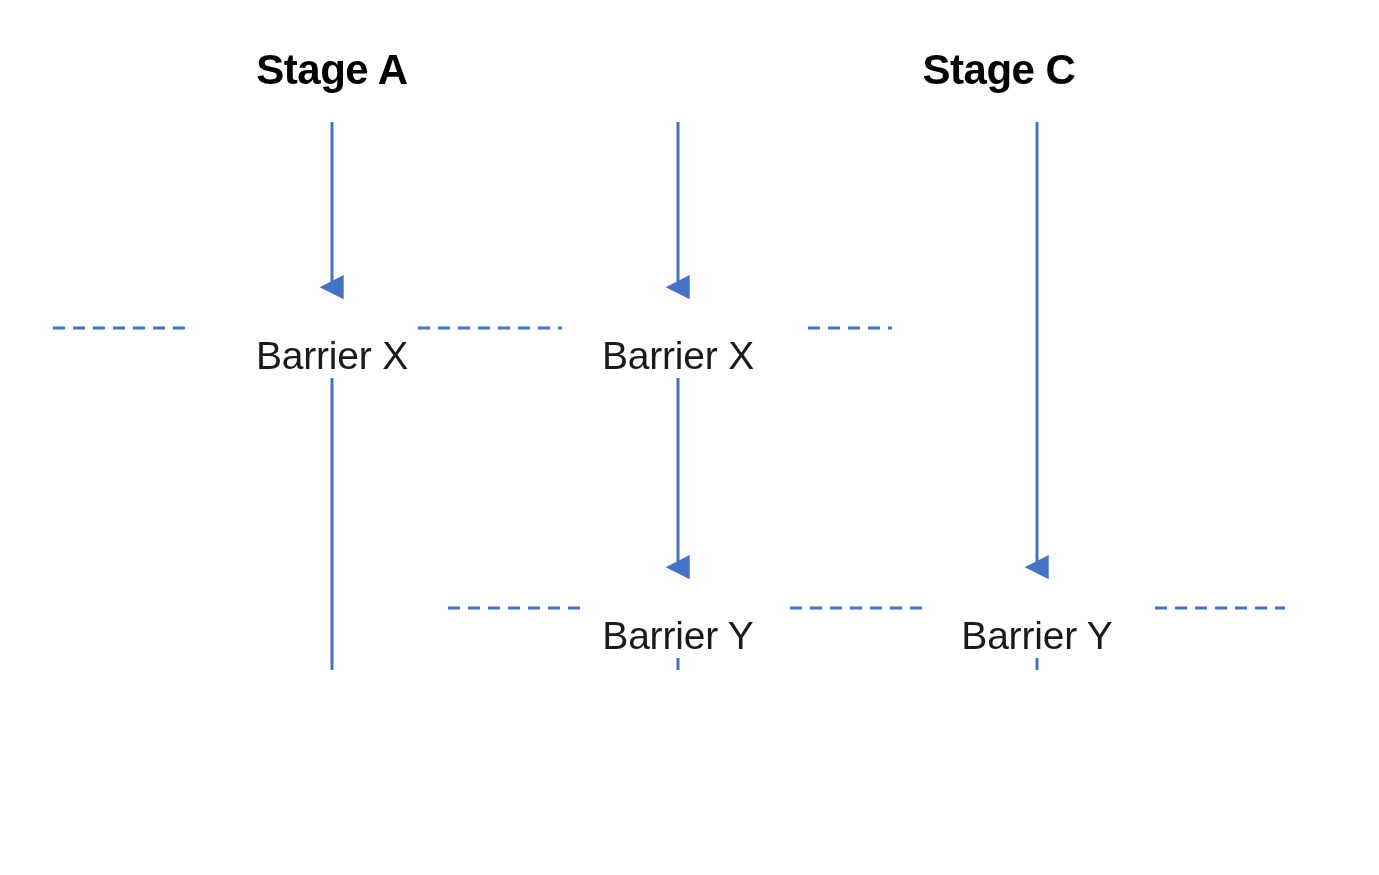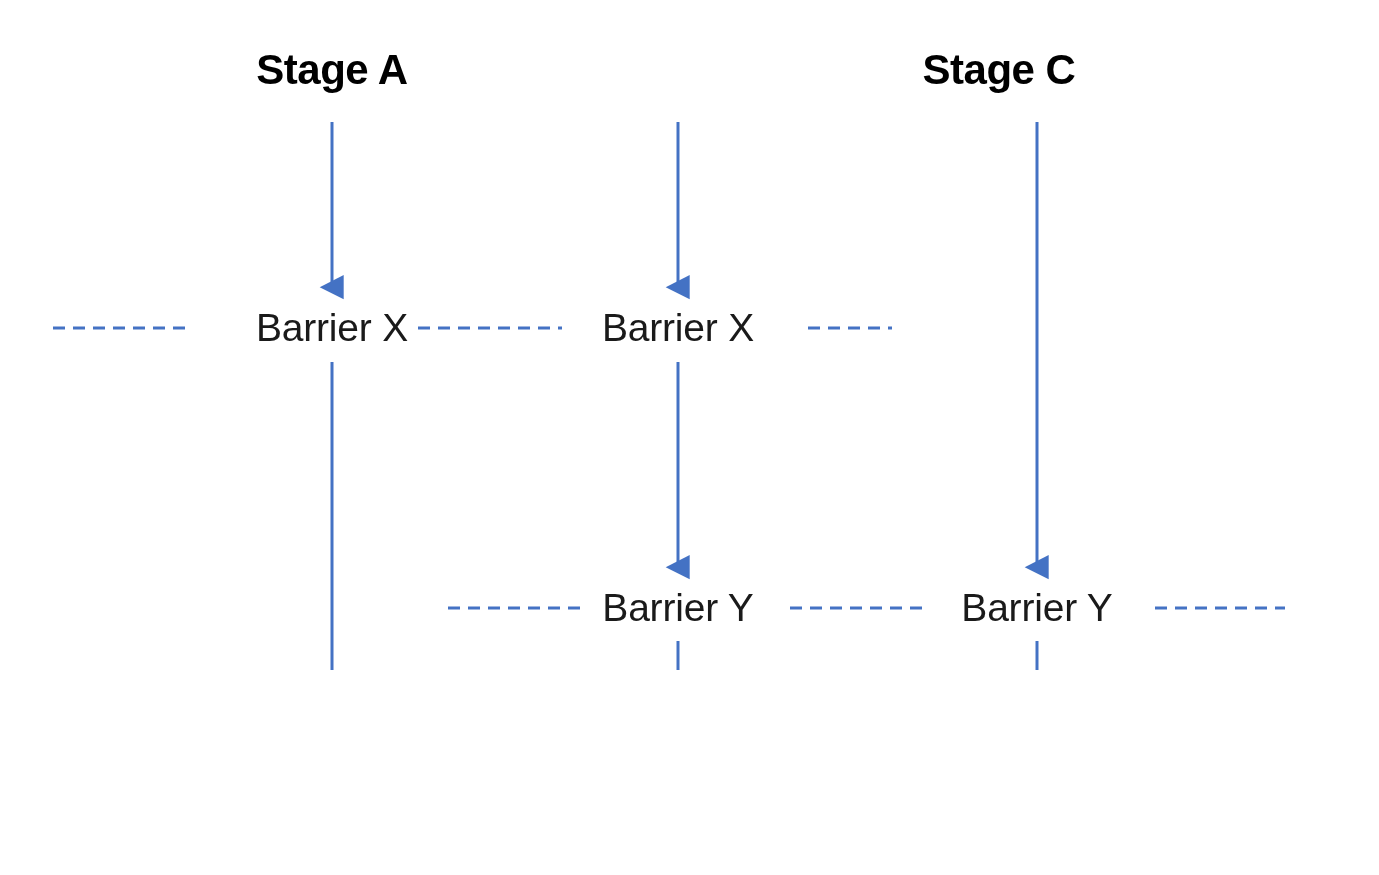--- a/index.html
+++ b/index.html
@@ -40,20 +40,21 @@
     position: absolute;
     font-family: "Liberation Sans", sans-serif;
     font-weight: normal;
     font-size: 39px;
     color: #1a1a1a;
     white-space: nowrap;
     transform: translate(-50%, -50%);
     background: #ffffff;
     padding: 0 8px;
     letter-spacing: -0.2px;
+    margin-top: 28px;
   }
 </style>
 </head>
 <body>
 
 <div id="canvas">
 
   <svg id="diagram-svg" viewBox="0 0 1379 875">
     <defs>
       <marker id="arrowhead" markerWidth="9" markerHeight="9" refX="4.2" refY="4.5" orient="auto" markerUnits="strokeWidth">

